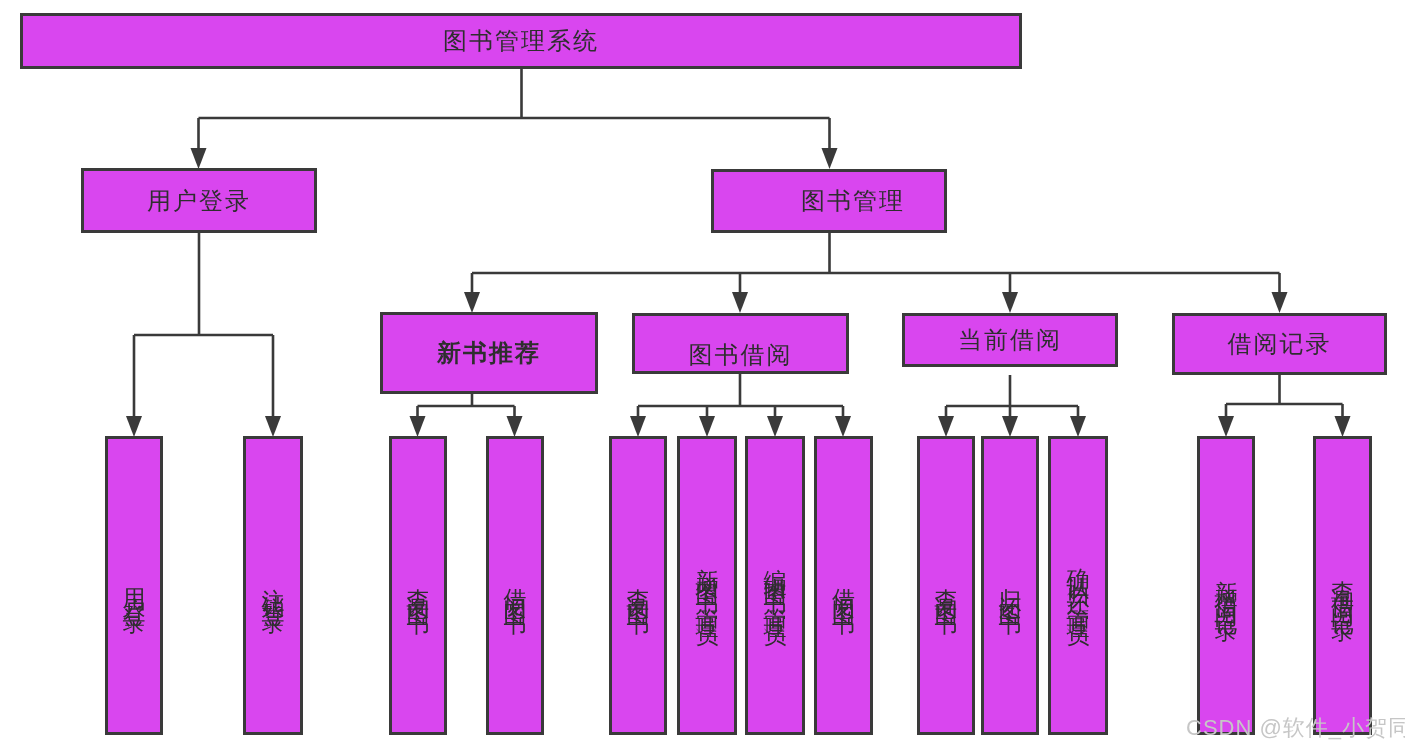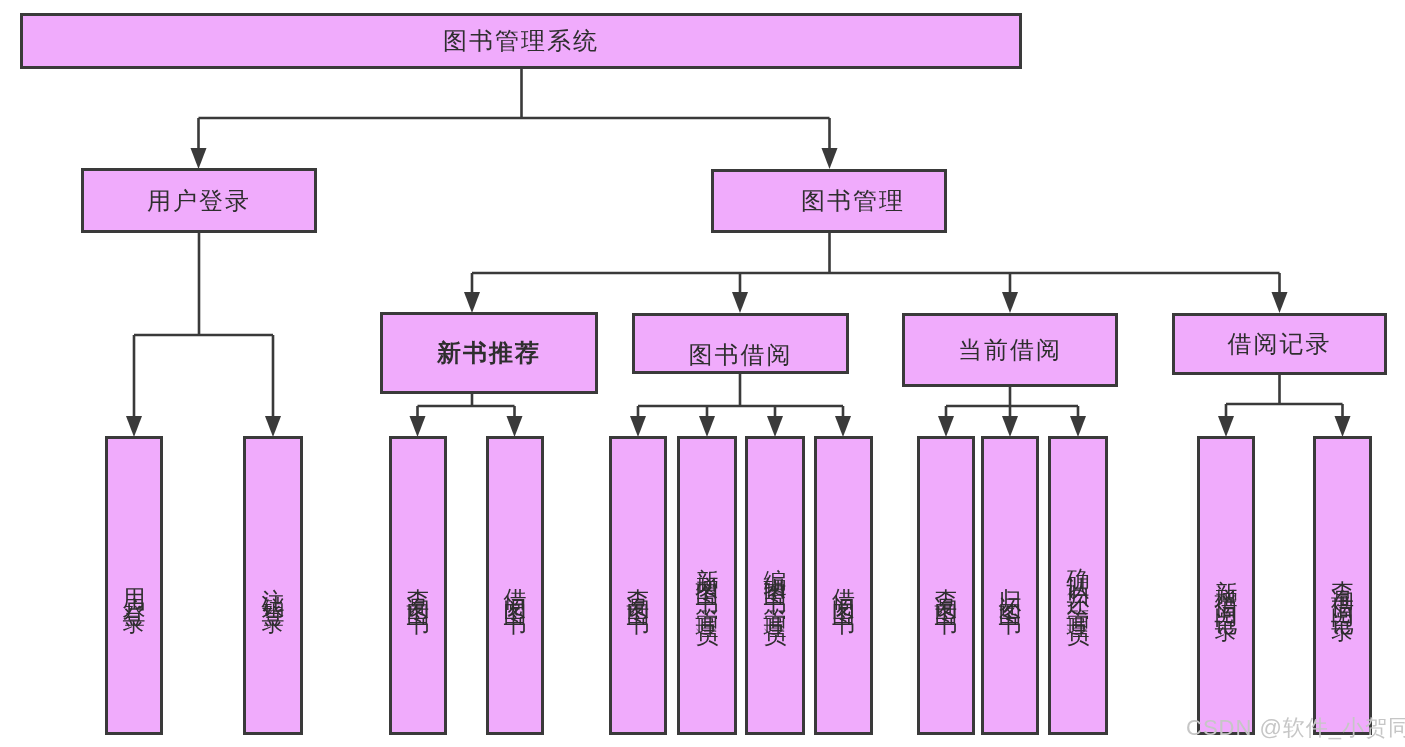--- a/index.html
+++ b/index.html
@@ -8,21 +8,21 @@
     background: #ffffff;
     font-family: "Liberation Sans", sans-serif;
     position: relative;
     overflow: hidden;
   }
   #stage { position: absolute; inset: 0; width: 1405px; height: 747px; }
   #connectors { position: absolute; left: 0; top: 0; pointer-events: none; }
   .node {
     position: absolute;
     box-sizing: border-box;
-    background: #f0abfc;
+    background: #d946ef;
     border: 3px solid #3a3a3a;
     display: flex;
     align-items: center;
     justify-content: center;
     color: #2e2e2e;
   }
   .hnode { font-size: 24px; letter-spacing: 2px; white-space: nowrap; }
   .vnode {
     writing-mode: vertical-rl;
     text-orientation: mixed;
@@ -96,21 +96,21 @@
   <div class="node hnode" style="left:711px; top:169px; width:236px; height:64px;padding-left:48px;">
     <span class="lbl">图书管理</span>
   </div>
 
   <div class="node hnode" style="left:380px; top:312px; width:218px; height:82px;font-weight:bold;">
     <span class="lbl">新书推荐</span>
   </div>
   <div class="node hnode" style="left:632px; top:313px; width:217px; height:61px;align-items:flex-end;">
     <span class="lbl">图书借阅</span>
   </div>
-  <div class="node hnode" style="left:902px; top:313px; width:216px; height:74px;">
+  <div class="node hnode" style="left:902px; top:313px; width:216px; height:54px;">
     <span class="lbl">当前借阅</span>
   </div>
   <div class="node hnode" style="left:1172px; top:313px; width:215px; height:62px;">
     <span class="lbl">借阅记录</span>
   </div>
 
   <div class="node vnode" style="left:105px; top:436px; width:58px; height:299px;">
     <span class="lbl">用户登录</span>
   </div>
   <div class="node vnode" style="left:243px; top:436px; width:60px; height:299px;">

